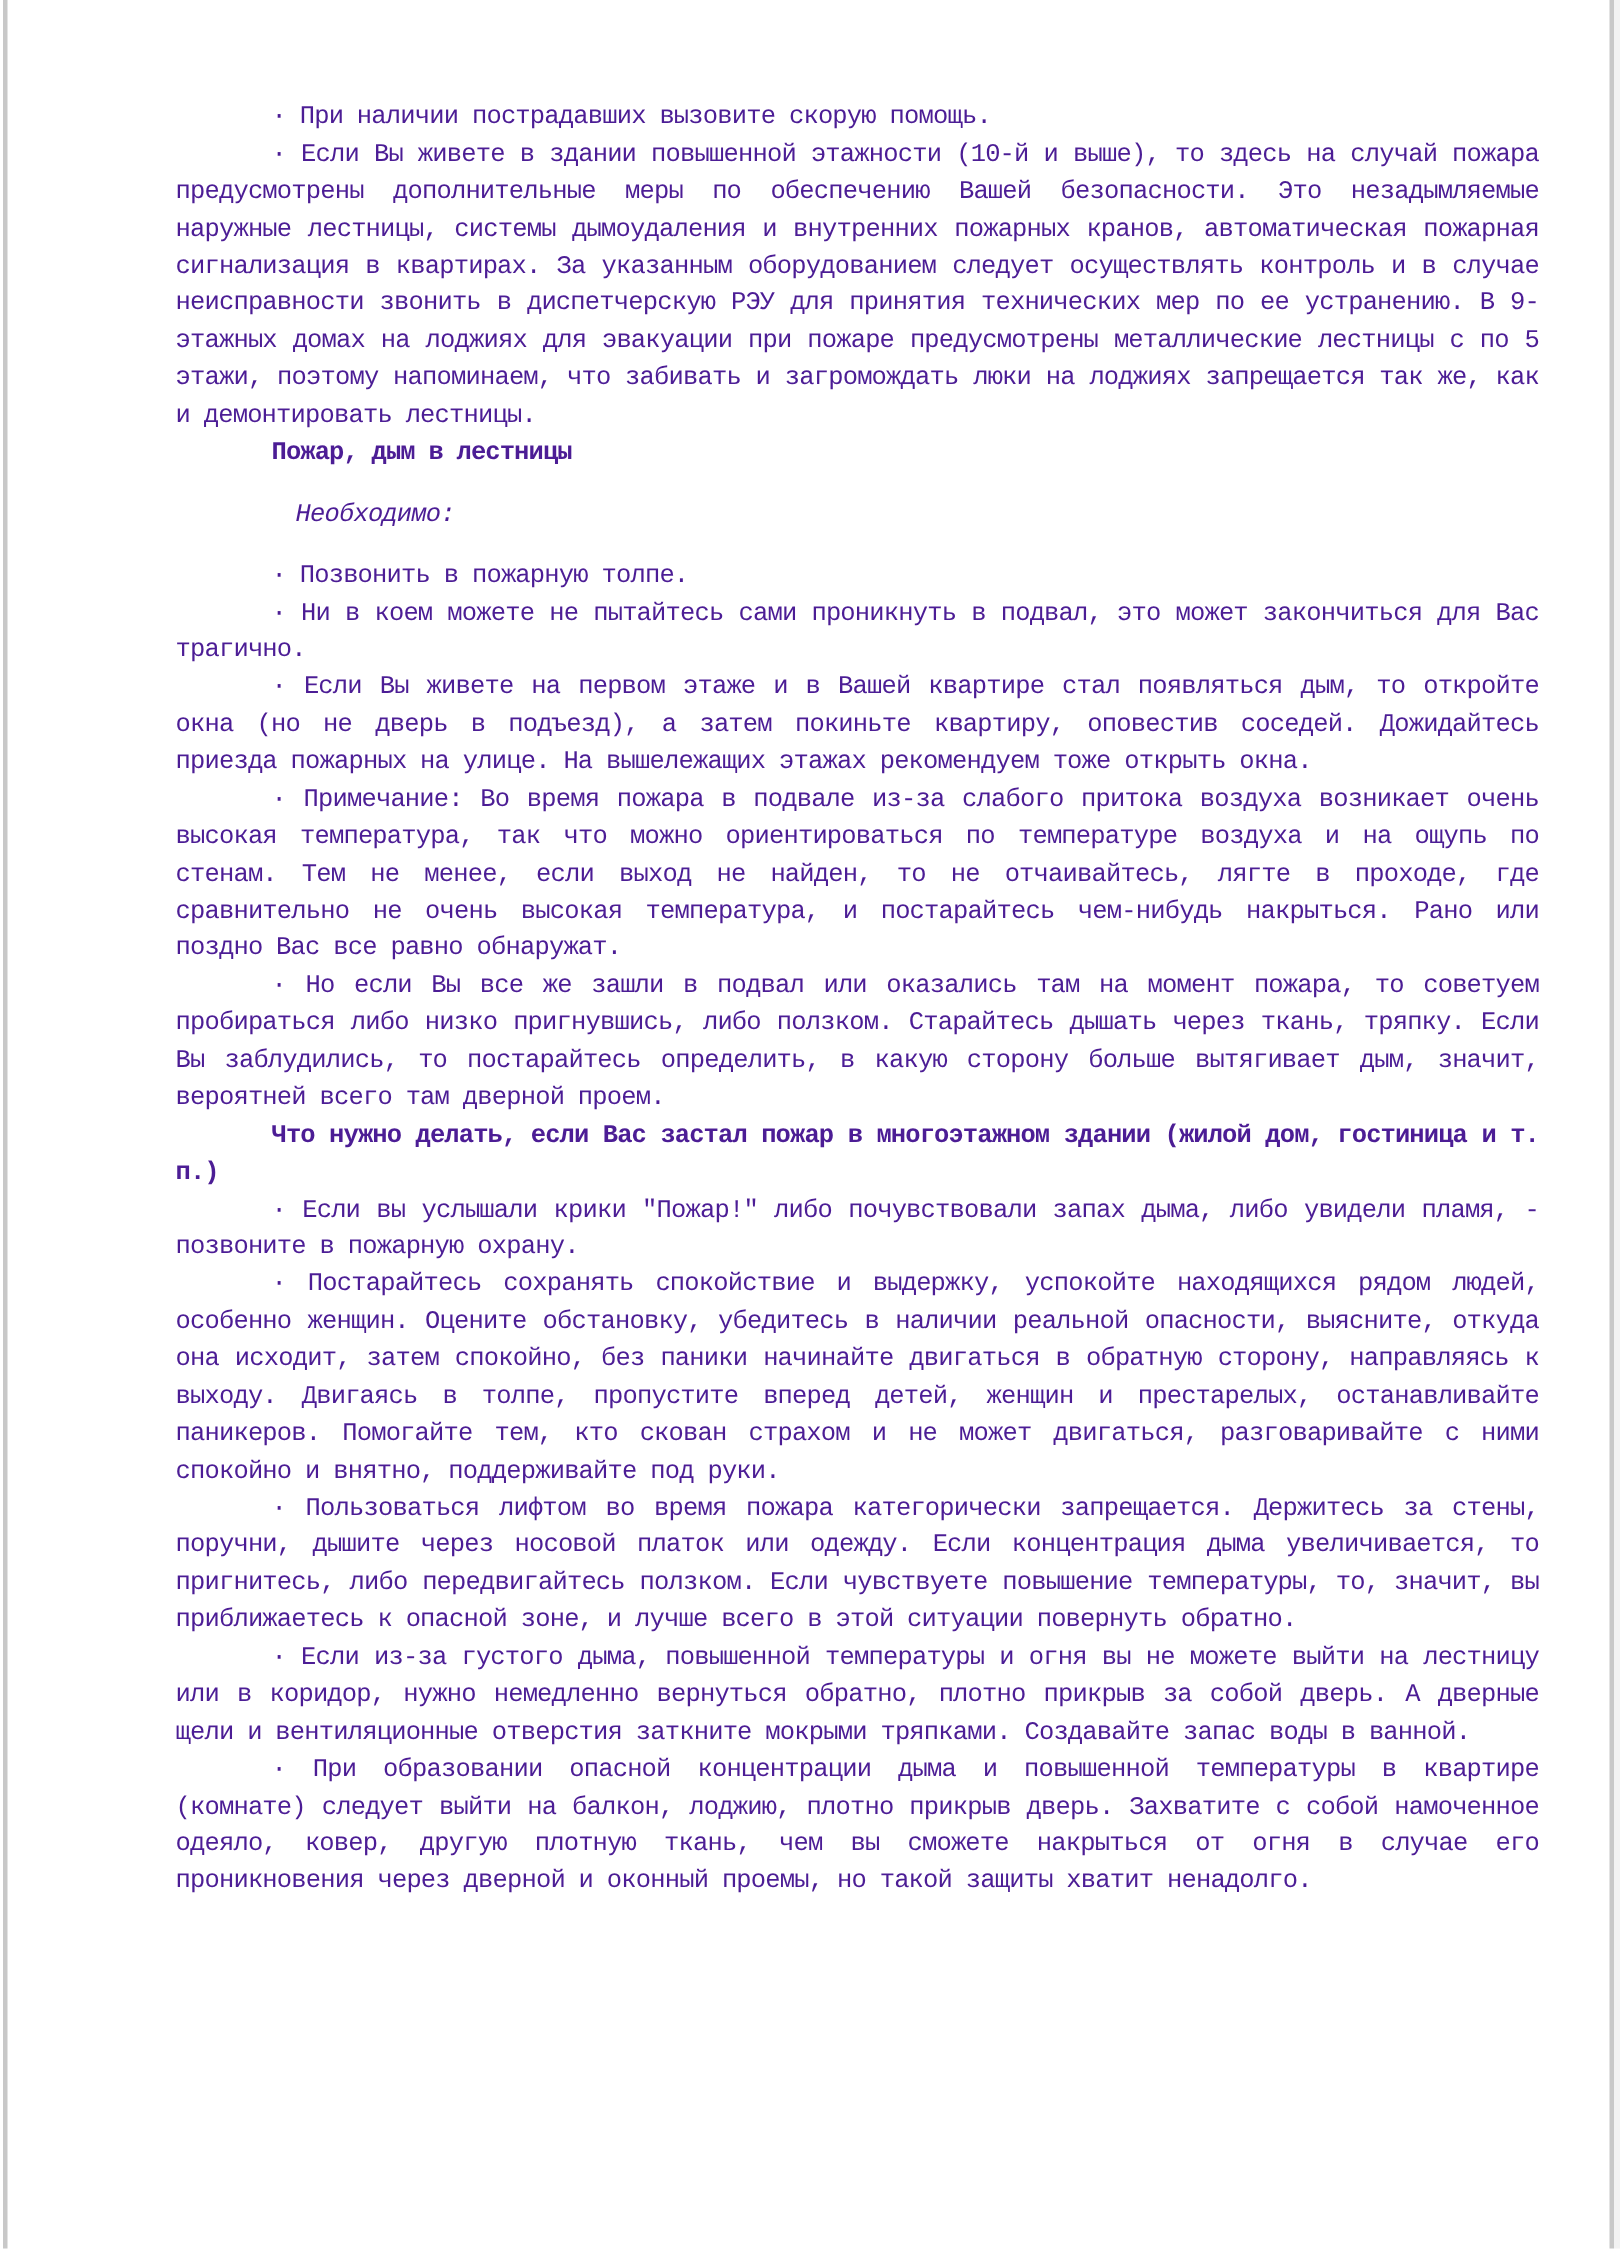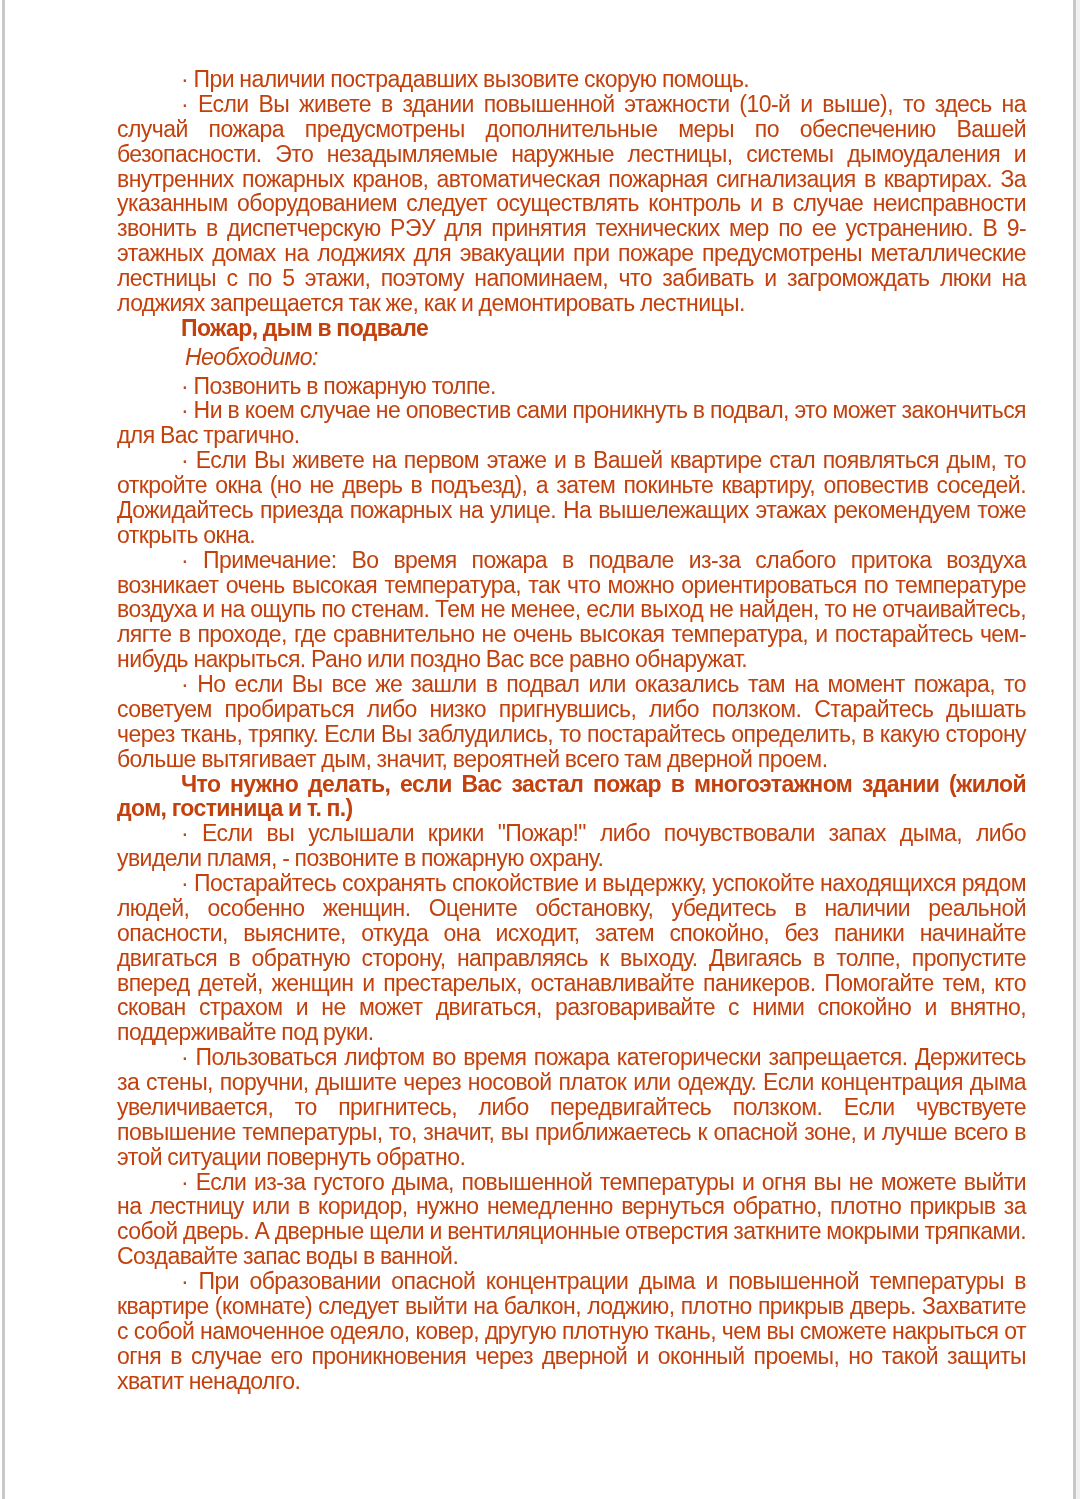--- a/index.html
+++ b/index.html
@@ -35,61 +35,61 @@
     top: 0;
     width: 4px;
     height: 1499px;
     background: #f2f2f2;
   }
   .page {
     position: absolute;
     left: 117px;
     top: 67px;
     width: 909px;
-    font-family: Liberation Sans, sans-serif;
-    font-size: 23px;
+    font-family: Liberation Mono, monospace;
+    font-size: 17px;
     line-height: 24.87px;
-    color: #c2410c;
+    color: #4c1d95;
     letter-spacing: -0.55px;
     word-spacing: -0.5px;
   }
   .p {
     margin: 0;
     text-align: justify;
     text-indent: 64px;
   }
   .heading {
     margin: 0;
     font-weight: bold;
     text-indent: 64px;
     text-align: justify;
     letter-spacing: -0.6px;
   }
   .italic {
-    margin: 4px;
+    margin: 16px;
     font-style: italic;
     text-indent: 64px;
   }
 </style>
 </head>
 <body>
 
 <div class="border-left"></div>
 <div class="border-right"></div>
 <div class="border-right-strip"></div>
 
 <div class="page">
 
   <p class="p">· При наличии пострадавших вызовите скорую помощь.</p>
   <p class="p">· Если Вы живете в здании повышенной этажности (10-й и выше), то здесь на случай пожара предусмотрены дополнительные меры по обеспечению Вашей безопасности. Это незадымляемые наружные лестницы, системы дымоудаления и внутренних пожарных кранов, автоматическая пожарная сигнализация в квартирах. За указанным оборудованием следует осуществлять контроль и в случае неисправности звонить в диспетчерскую РЭУ для принятия технических мер по ее устранению. В 9-этажных домах на лоджиях для эвакуации при пожаре предусмотрены металлические лестницы с по 5 этажи, поэтому напоминаем, что забивать и загромождать люки на лоджиях запрещается так же, как и демонтировать лестницы.</p>
 
-  <p class="heading">Пожар, дым в подвале</p>
+  <p class="heading">Пожар, дым в лестницы</p>
   <p class="italic">Необходимо:</p>
   <p class="p">· Позвонить в пожарную толпе.</p>
-  <p class="p">· Ни в коем случае не оповестив сами проникнуть в подвал, это может закончиться для Вас трагично.</p>
+  <p class="p">· Ни в коем можете не пытайтесь сами проникнуть в подвал, это может закончиться для Вас трагично.</p>
   <p class="p">· Если Вы живете на первом этаже и в Вашей квартире стал появляться дым, то откройте окна (но не дверь в подъезд), а затем покиньте квартиру, оповестив соседей. Дожидайтесь приезда пожарных на улице. На вышележащих этажах рекомендуем тоже открыть окна.</p>
   <p class="p">· Примечание: Во время пожара в подвале из-за слабого притока воздуха возникает очень высокая температура, так что можно ориентироваться по температуре воздуха и на ощупь по стенам. Тем не менее, если выход не найден, то не отчаивайтесь, лягте в проходе, где сравнительно не очень высокая температура, и постарайтесь чем-нибудь накрыться. Рано или поздно Вас все равно обнаружат.</p>
   <p class="p">· Но если Вы все же зашли в подвал или оказались там на момент пожара, то советуем пробираться либо низко пригнувшись, либо ползком. Старайтесь дышать через ткань, тряпку. Если Вы заблудились, то постарайтесь определить, в какую сторону больше вытягивает дым, значит, вероятней всего там дверной проем.</p>
 
   <p class="heading">Что нужно делать, если Вас застал пожар в многоэтажном здании (жилой дом, гостиница и т. п.)</p>
   <p class="p">· Если вы услышали крики "Пожар!" либо почувствовали запах дыма, либо увидели пламя, - позвоните в пожарную охрану.</p>
   <p class="p">· Постарайтесь сохранять спокойствие и выдержку, успокойте находящихся рядом людей, особенно женщин. Оцените обстановку, убедитесь в наличии реальной опасности, выясните, откуда она исходит, затем спокойно, без паники начинайте двигаться в обратную сторону, направляясь к выходу. Двигаясь в толпе, пропустите вперед детей, женщин и престарелых, останавливайте паникеров. Помогайте тем, кто скован страхом и не может двигаться, разговаривайте с ними спокойно и внятно, поддерживайте под руки.</p>
   <p class="p">· Пользоваться лифтом во время пожара категорически запрещается. Держитесь за стены, поручни, дышите через носовой платок или одежду. Если концентрация дыма увеличивается, то пригнитесь, либо передвигайтесь ползком. Если чувствуете повышение температуры, то, значит, вы приближаетесь к опасной зоне, и лучше всего в этой ситуации повернуть обратно.</p>
   <p class="p">· Если из-за густого дыма, повышенной температуры и огня вы не можете выйти на лестницу или в коридор, нужно немедленно вернуться обратно, плотно прикрыв за собой дверь. А дверные щели и вентиляционные отверстия заткните мокрыми тряпками. Создавайте запас воды в ванной.</p>
   <p class="p">· При образовании опасной концентрации дыма и повышенной температуры в квартире (комнате) следует выйти на балкон, лоджию, плотно прикрыв дверь. Захватите с собой намоченное одеяло, ковер, другую плотную ткань, чем вы сможете накрыться от огня в случае его проникновения через дверной и оконный проемы, но такой защиты хватит ненадолго.</p>

